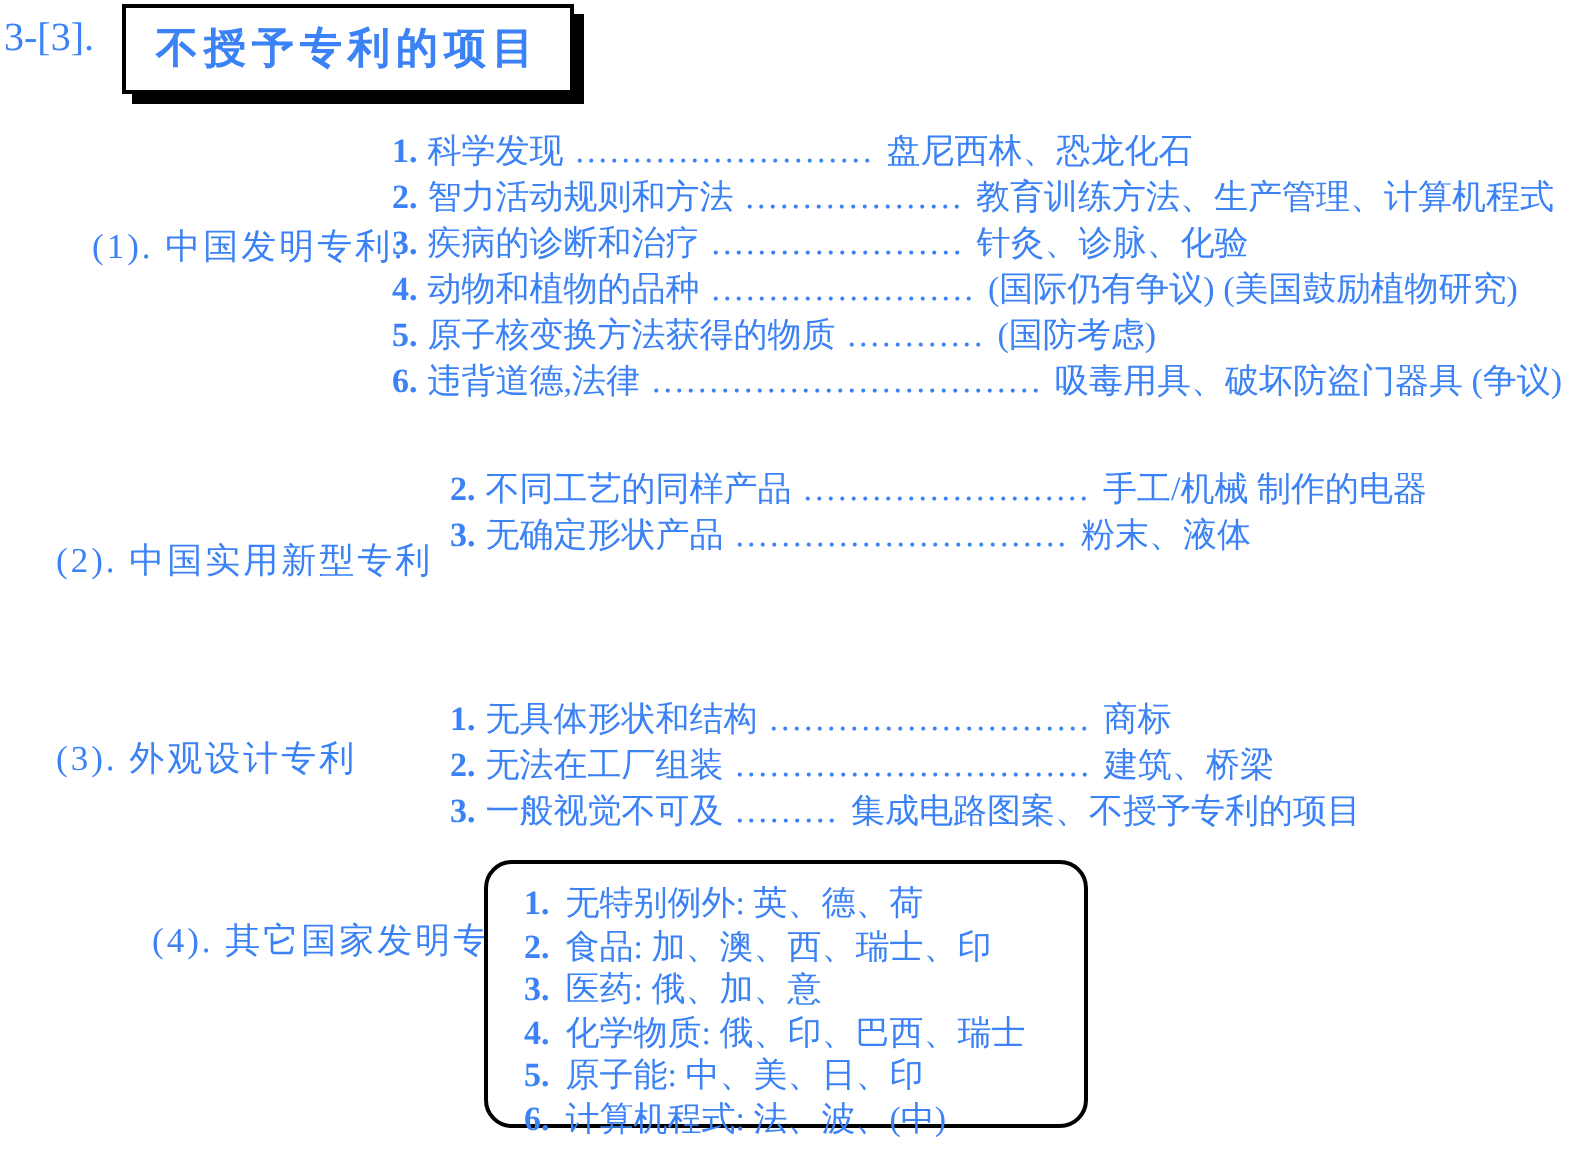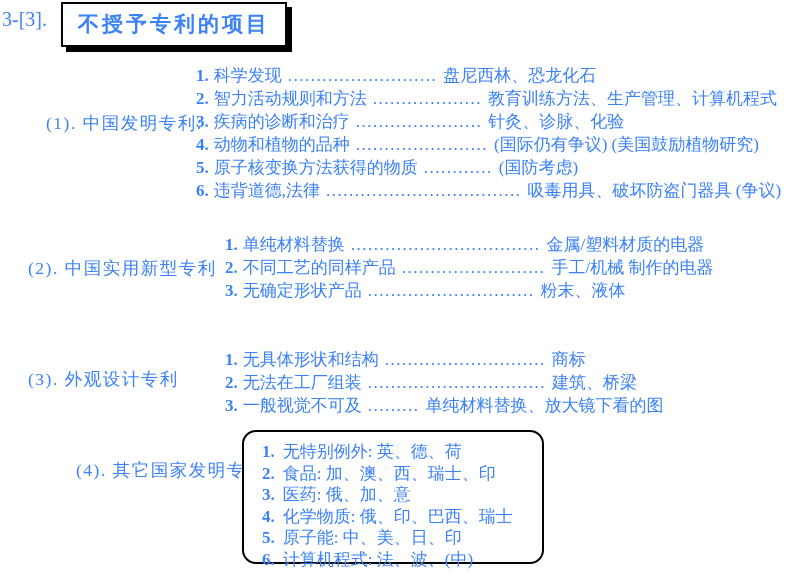--- a/index.html
+++ b/index.html
@@ -69,43 +69,40 @@
       <span class="num">4.</span><span class="lbl">动物和植物的品种</span><span class="leader">.......................</span><span class="val">(国际仍有争议) (美国鼓励植物研究)</span>
     </div>
     <div class="row">
       <span class="num">5.</span><span class="lbl">原子核变换方法获得的物质</span><span class="leader">............</span><span class="val">(国防考虑)</span>
     </div>
     <div class="row">
       <span class="num">6.</span><span class="lbl">违背道德,法律</span><span class="leader">..................................</span><span class="val">吸毒用具、破坏防盗门器具 (争议)</span>
     </div>
   </div>
 
-  <div class="sec-label" style="top:256px;">(2). 中国实用新型专利</div>
+  <div class="sec-label" style="top:268px;">(2). 中国实用新型专利</div>
   <div class="items" style="left:225px;top:233px;">
-    <div class="row">
-      <span class="num">1.</span><span class="lbl">单纯材料替换</span><span class="leader">.................................</span><span class="val">金属/塑料材质的电器</span>
-    </div>
     <div class="row">
       <span class="num">2.</span><span class="lbl">不同工艺的同样产品</span><span class="leader">.........................</span><span class="val">手工/机械 制作的电器</span>
     </div>
     <div class="row">
       <span class="num">3.</span><span class="lbl">无确定形状产品</span><span class="leader">.............................</span><span class="val">粉末、液体</span>
     </div>
   </div>
 
   <div class="sec-label" style="top:367px;">(3). 外观设计专利</div>
   <div class="items" style="left:225px;top:348px;">
     <div class="row">
       <span class="num">1.</span><span class="lbl">无具体形状和结构</span><span class="leader">............................</span><span class="val">商标</span>
     </div>
     <div class="row">
       <span class="num">2.</span><span class="lbl">无法在工厂组装</span><span class="leader">...............................</span><span class="val">建筑、桥梁</span>
     </div>
     <div class="row">
-      <span class="num">3.</span><span class="lbl">一般视觉不可及</span><span class="leader">.........</span><span class="val">单纯材料替换、放大镜下看的图</span>
+      <span class="num">3.</span><span class="lbl">一般视觉不可及</span><span class="leader">.........</span><span class="val">集成电路图案、不授予专利的项目</span>
     </div>
   </div>
 
   <div class="sec-label" style="top:458px;margin-left:48px;">(4). 其它国家发明专利:</div>
   <div class="box4">
     <div class="b4row">
       <span class="num">1.</span><span>无特别例外: 英、德、荷</span>
     </div>
     <div class="b4row">
       <span class="num">2.</span><span>食品: 加、澳、西、瑞士、印</span>

